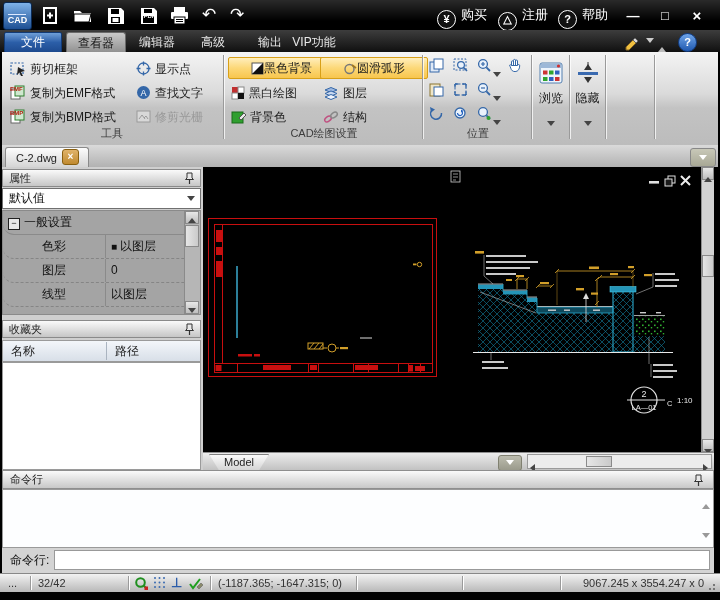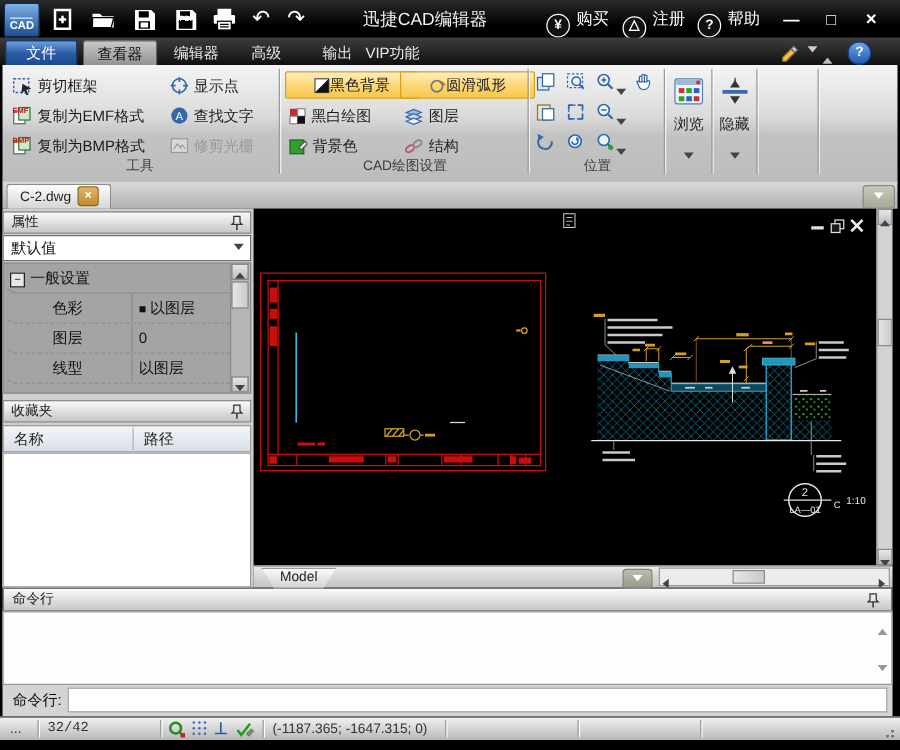--- a/index.html
+++ b/index.html
@@ -115,21 +115,20 @@
             <rect x="4" y="10" width="11" height="7" fill="#000"></rect>
           </svg><span class="abs" style="left:5px;top:10px;font-size:6px;color:#fff;font-weight:bold;">PDF</span></span></div>
     <div class="abs tb-btn" style="left:166px;"><svg class="ic" width="21" height="19">
           <rect x="5" y="1" width="11" height="5" fill="#fff"></rect>
           <rect x="2" y="6" width="17" height="7" rx="1" fill="#fff"></rect>
           <rect x="5" y="11" width="11" height="7" fill="#fff" stroke="#000"></rect>
           <path d="M7 13.5h7M7 15.5h7" stroke="#000"></path>
         </svg></div>
     <div class="abs tb-btn tb-glyph" style="left:196px;"><span>↶</span></div>
     <div class="abs tb-btn tb-glyph" style="left:224px;"><span>↷</span></div>
-    <div class="abs app-title" style="left:255px;width:170px;">迅捷CAD编辑器</div>
     <div class="abs tb-link" style="left:437px;"><span class="tb-circ">¥</span><span>购买</span></div>
     <div class="abs tb-link" style="left:498px;"><span class="tb-circ" style="line-height:13px;">△</span><span>注册</span></div>
     <div class="abs tb-link" style="left:558px;"><span class="tb-circ">?</span><span>帮助</span></div>
     <div class="abs wc" style="left:620px;">—</div>
     <div class="abs wc" style="left:652px;">□</div>
     <div class="abs wc" style="left:684px;font-size:15px;">×</div>
   </div>
 
   <div class="abs menubar">
     <div class="abs m-file">文件</div>
@@ -518,21 +517,21 @@
     <div class="abs" style="right:3px;bottom:5px;"><span class="tri down" style="border-top-color:#999;"></span></div>
   </div>
   <div class="abs promptrow">
     <span class="abs" style="left:8px;top:4px;">命令行:</span>
     <input class="cmdinput" value="" style="">
   </div>
 
   <div class="abs statusbar">
     <span class="scell" style="left:8px;">...</span>
     <span class="ssep" style="left:30px;"></span>
-    <span class="scell" style="left:38px;font-family:Liberation Mono, monospace;">32/42</span>
+    <span class="scell" style="left:38px;">32/42</span>
     <span class="ssep" style="left:128px;"></span>
     <span class="scell" style="left:134px;top:2px;"><svg width="15" height="15">
           <circle cx="6.5" cy="6.5" r="4.3" fill="none" stroke="#1f8f1f" stroke-width="2"></circle>
           <line x1="9.5" y1="9.5" x2="12.5" y2="12.5" stroke="#1f8f1f" stroke-width="2"></line>
           <rect x="10.5" y="10.5" width="3.5" height="3.5" fill="#cc2020"></rect>
         </svg></span>
     <span class="scell" style="left:153px;top:2px;"><svg width="13" height="13">
           <g fill="#3a6ab0">
             <circle cx="2" cy="2" r="1"></circle>
             <circle cx="6.5" cy="2" r="1"></circle>
@@ -548,16 +547,17 @@
     <span class="scell" style="left:171px;color:#2a5caa;font-weight:bold;font-size:13px;">⊥</span>
     <span class="scell" style="left:188px;top:2px;"><svg width="16" height="14">
           <path d="M2 8l3 4 7-9" stroke="#1f9f1f" stroke-width="2" fill="none"></path>
           <path d="M9 11l4-4 2 2-4 4z" fill="#8a8a6a" stroke="#555" stroke-width="0.5"></path>
         </svg></span>
     <span class="ssep" style="left:210px;"></span>
     <span class="scell" style="left:218px;">(-1187.365; -1647.315; 0)</span>
     <span class="ssep" style="left:356px;"></span>
     <span class="ssep" style="left:462px;"></span>
     <span class="ssep" style="left:560px;"></span>
+    <span class="scell" style="left:578px;width:126px;text-align:right;">9067.245 x 3554.247 x 0</span>
     <span class="grip"></span>
   </div>
 
 </div>
 
 </body></html>

